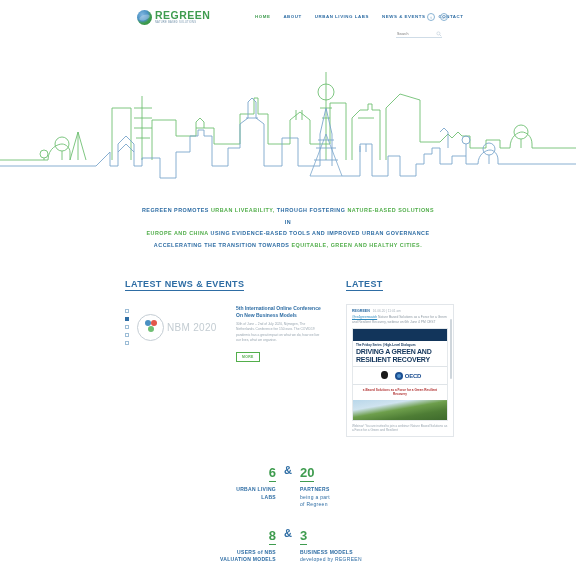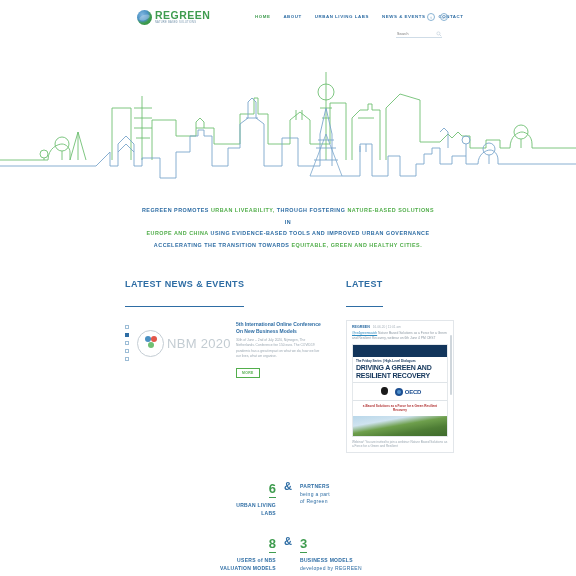--- a/index.html
+++ b/index.html
@@ -85,21 +85,21 @@
     font-size: 5.4px; font-weight: bold; letter-spacing: .5px;
   }
   .t-blue { color: #2e6da4; }
   .t-green { color: #52ae4b; }
 
   
   .content { position: relative; margin-top: 22px; padding: 0 125px 0 125px; }
   .col-head {
     font-size: 9px; font-weight: bold; letter-spacing: .4px;
     color: #2e6da4; border-bottom: 1.2px solid #2e6da4;
-    display: inline-block; padding-bottom: 17px;
+    display: inline-block; padding-bottom: 1px;
   }
   .cols { display: flex; gap: 0; }
   .col-news { width: 200px; }
   .col-tw { width: 120px; margin-left: 22px; }
 
   
   .news-row { display: flex; margin-top: 14px; }
   .dots { display: flex; flex-direction: column; gap: 4px; padding-top: 4px; width: 10px; }
   .dot {
     width: 4px; height: 4px; border: .7px solid #9dbdd6; background: #fff;
@@ -112,21 +112,21 @@
   }
   .nbm-seal {
     width: 27px; height: 27px; border-radius: 50%;
     border: 1.2px solid #c4cdd4; flex: none; position: relative;
     background: #fff;
   }
   .nbm-seal i {
     position: absolute; border-radius: 50%; display: block;
   }
   .nbm-txt {
-    font-size: 13px; color: #c3ccd2; letter-spacing: .3px;
+    font-size: 10px; color: #c3ccd2; letter-spacing: .3px;
     white-space: nowrap; font-weight: normal;
   }
   .news-body { width: 92px; padding-left: 4px; }
   .news-title {
     font-size: 5px; font-weight: bold; color: #2e6da4; line-height: 6.5px;
     cursor: pointer;
   }
   .news-text {
     margin-top: 4px; font-size: 3.3px; color: #9aa7b1; line-height: 5.4px;
   }
@@ -395,20 +395,21 @@
   <div class="stat-row">
     <div class="stat-left">
       <div><span class="stat-num">6</span></div>
       <div class="stat-label">
         <span>URBAN LIVING</span><br>
         <span>LABS</span>
       </div>
     </div>
     <div class="amp">&amp;</div>
     <div class="stat-right">
+      <div><span class="stat-num">20</span></div>
       <div class="stat-label">
         <span>PARTNERS</span><br>
         <span class="stat-sub" style="white-space:pre-line">being a part
 of Regreen</span>
       </div>
     </div>
   </div>
 
   <div class="stat-row">
     <div class="stat-left">

